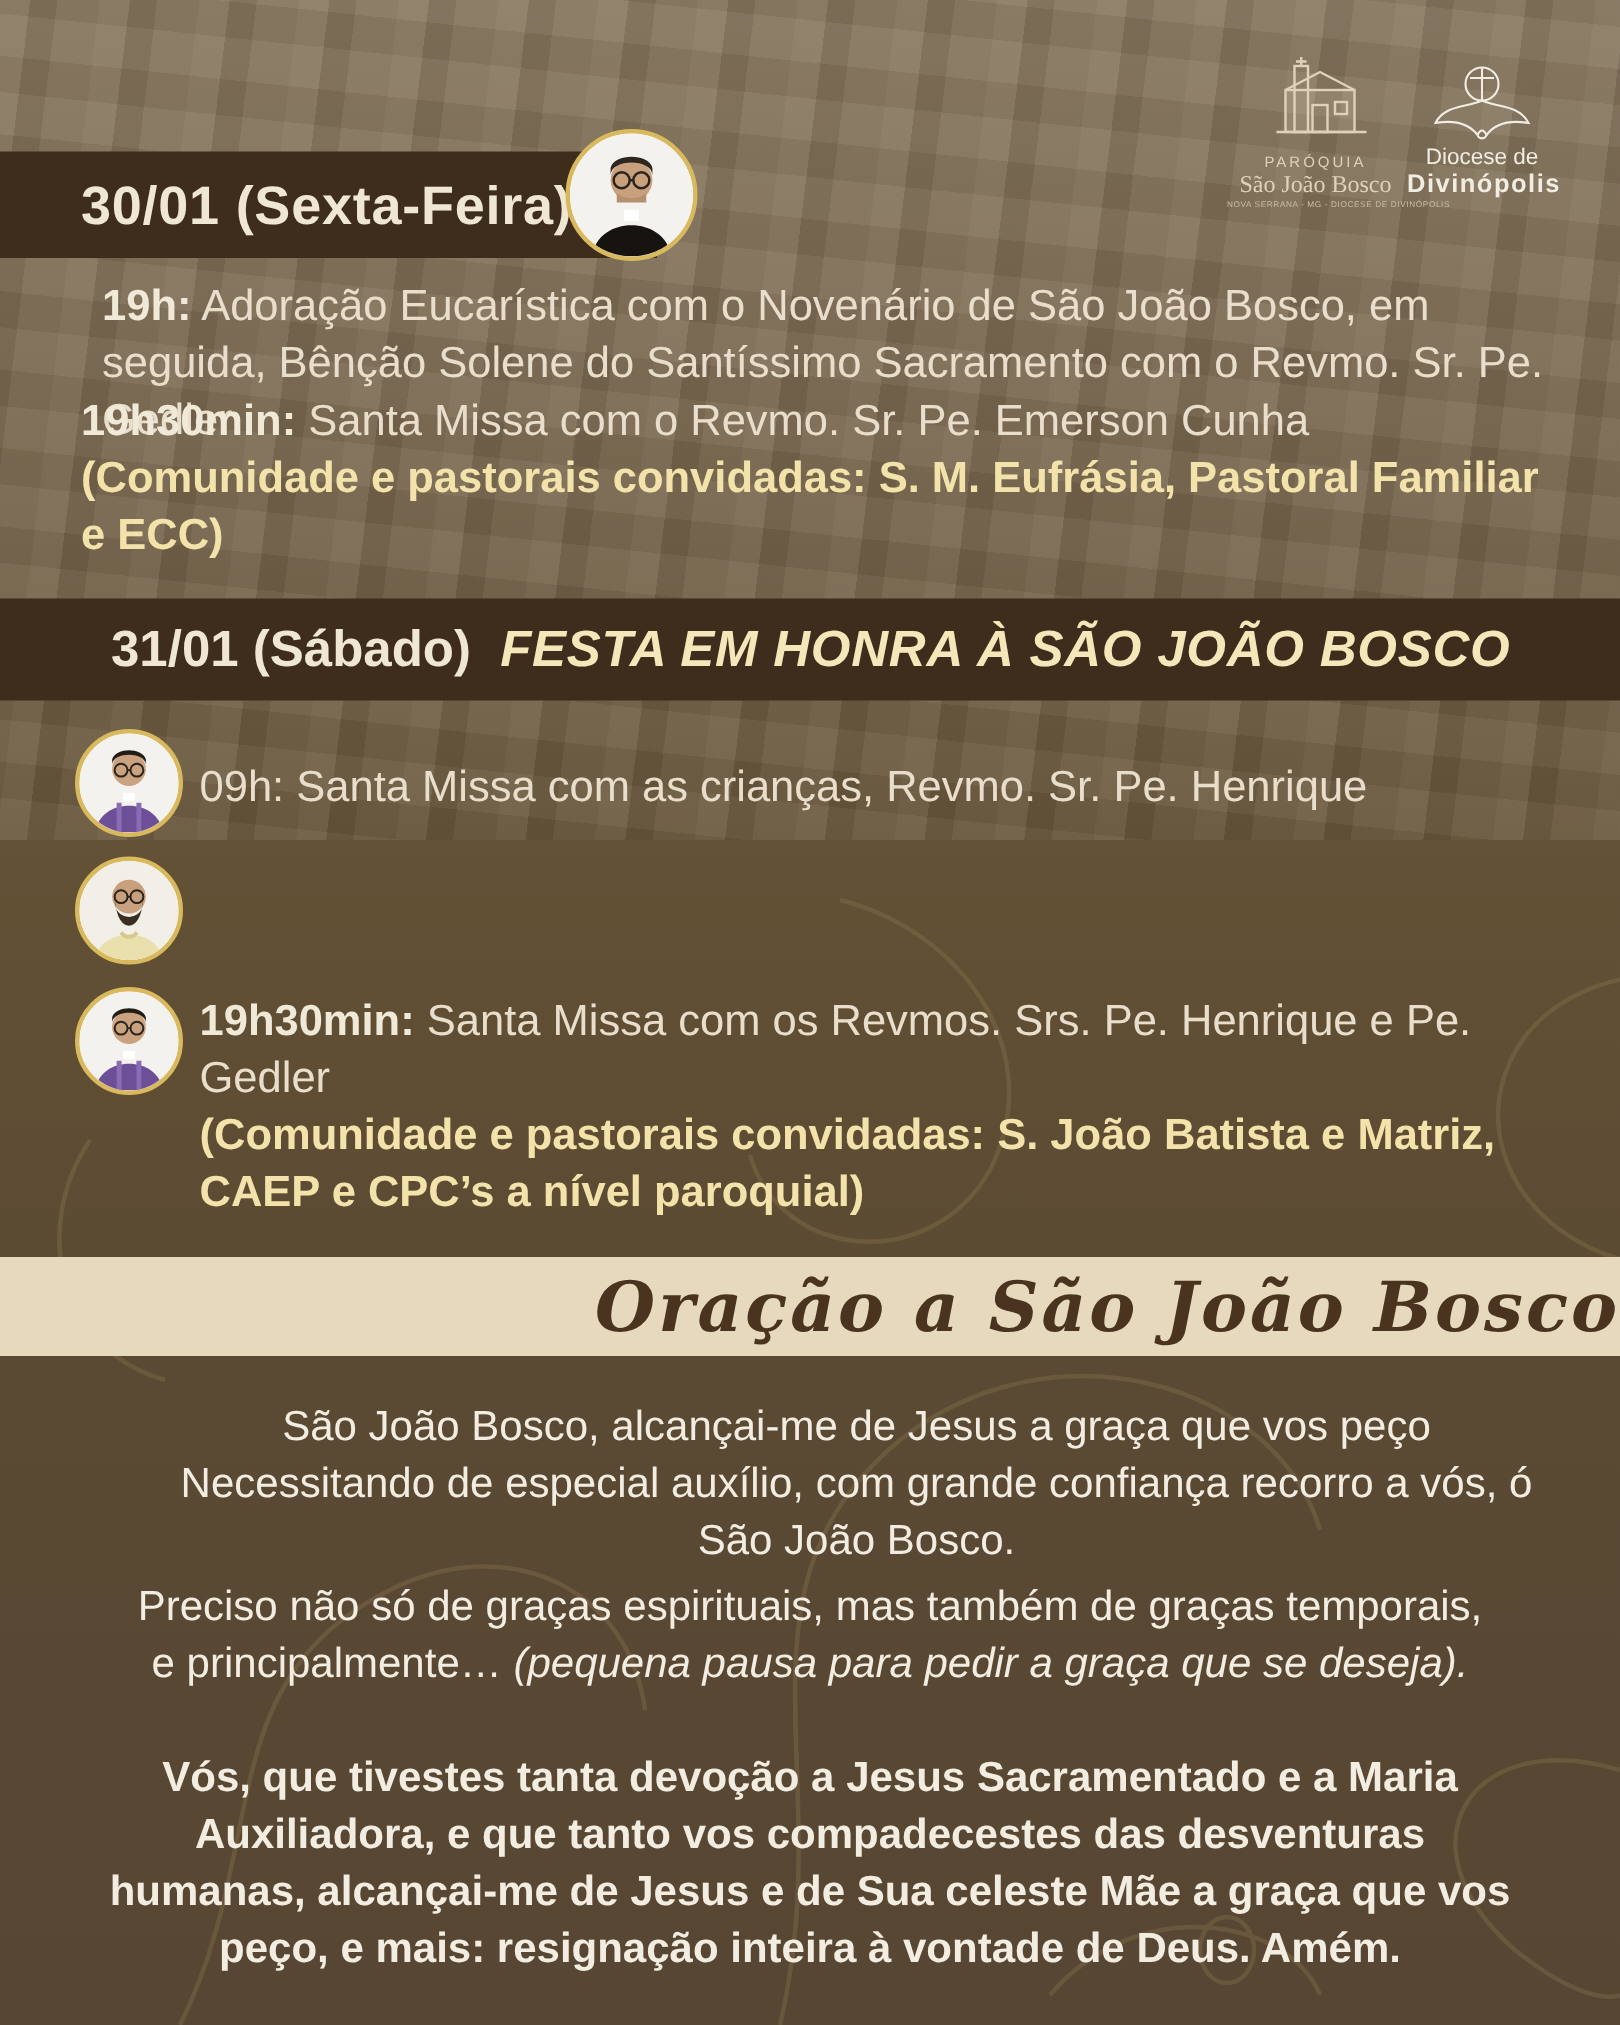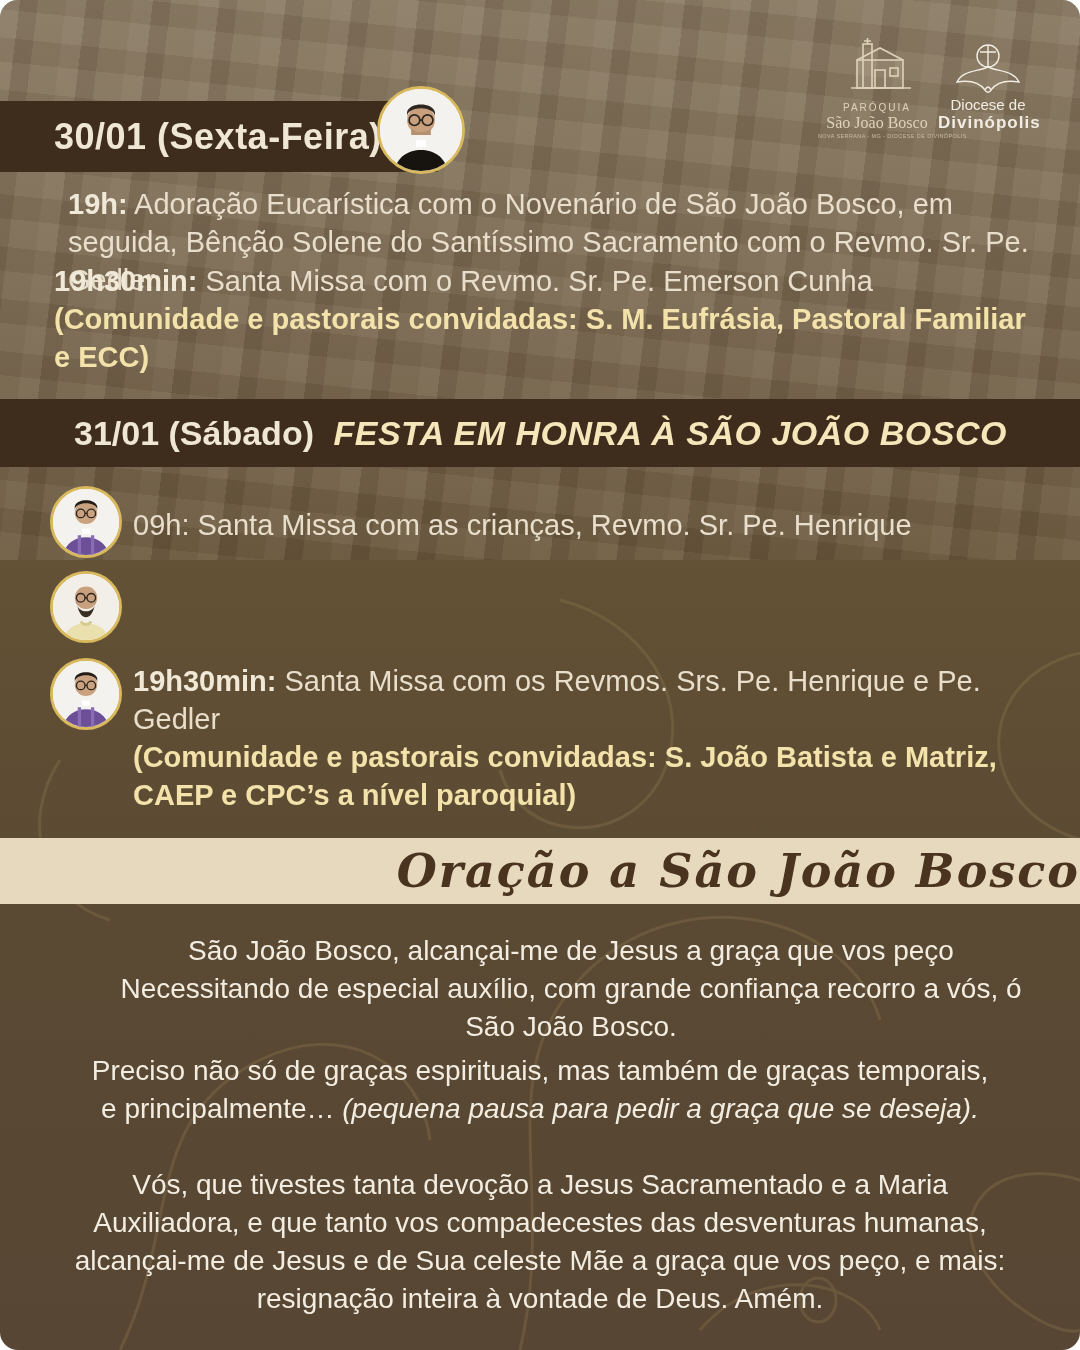--- a/index.html
+++ b/index.html
@@ -1,20 +1,19 @@
 <!DOCTYPE html>
 <html><head>
 <meta charset="utf-8">
 <style>
   html,body{margin:0;padding:0;}
   body{font-family:"Liberation Sans",sans-serif;}
   #canvas{
     position:relative;width:1080px;height:1350px;overflow:hidden;
     background:linear-gradient(180deg,#7b6a52 0%,#6e5c44 25%,#615034 45%,#5a4933 70%,#564633 100%);
-    border-radius:18px;
   }
   
   .photo-band{
     position:absolute;top:0;left:0;width:1080px;height:560px;
     background:
       repeating-linear-gradient(97deg, rgba(205,195,180,.10) 0 20px, rgba(70,58,45,.12) 20px 38px, rgba(160,150,132,.09) 38px 66px),
       repeating-linear-gradient(6deg, rgba(235,225,208,.06) 0 28px, rgba(92,76,58,.09) 28px 52px),
       linear-gradient(180deg, rgba(142,128,106,.55) 0%, rgba(120,103,79,.35) 70%, rgba(120,103,79,0) 100%);
   }
   
@@ -53,21 +52,21 @@
   .banner .script{font-family:"DejaVu Serif",serif;font-style:italic;font-weight:bold;
     font-size:46px;color:#4a3420;letter-spacing:2px;}
 
   .prayer{position:absolute;left:0;width:1080px;text-align:center;color:#f3ede1;font-size:28px;line-height:38px;}
   .pr1{top:932px;margin-left:31px;}
   .pr2{top:1052px;}
   .pr3{top:1166px;}
   .prayer .wrap{margin:0 auto;}
   .pr1 .wrap{max-width:930px;}
   .pr2 .wrap{max-width:900px;}
-  .pr3 .wrap{max-width:950px;}
+  .pr3 .wrap{max-width:950px;font-weight:bold;}
   .ital{font-style:italic;}
 
   
   .parish-logo{position:absolute;left:818px;top:38px;width:118px;text-align:center;color:#ded2ba;}
   .parish-logo .ptop{font-size:10px;letter-spacing:2px;margin-top:2px;}
   .parish-logo .pname{font-family:"Liberation Serif",serif;font-size:16px;margin-top:1px;white-space:nowrap;}
   .parish-logo .psub{font-size:5.5px;letter-spacing:.4px;margin-top:1px;white-space:nowrap;color:#c9bda6;}
   .diocese-logo{position:absolute;left:938px;top:42px;width:100px;text-align:center;color:#f2ede3;}
   .diocese-logo .d1{font-size:15px;margin-top:2px;}
   .diocese-logo .d2{font-size:17px;font-weight:bold;letter-spacing:1px;}

